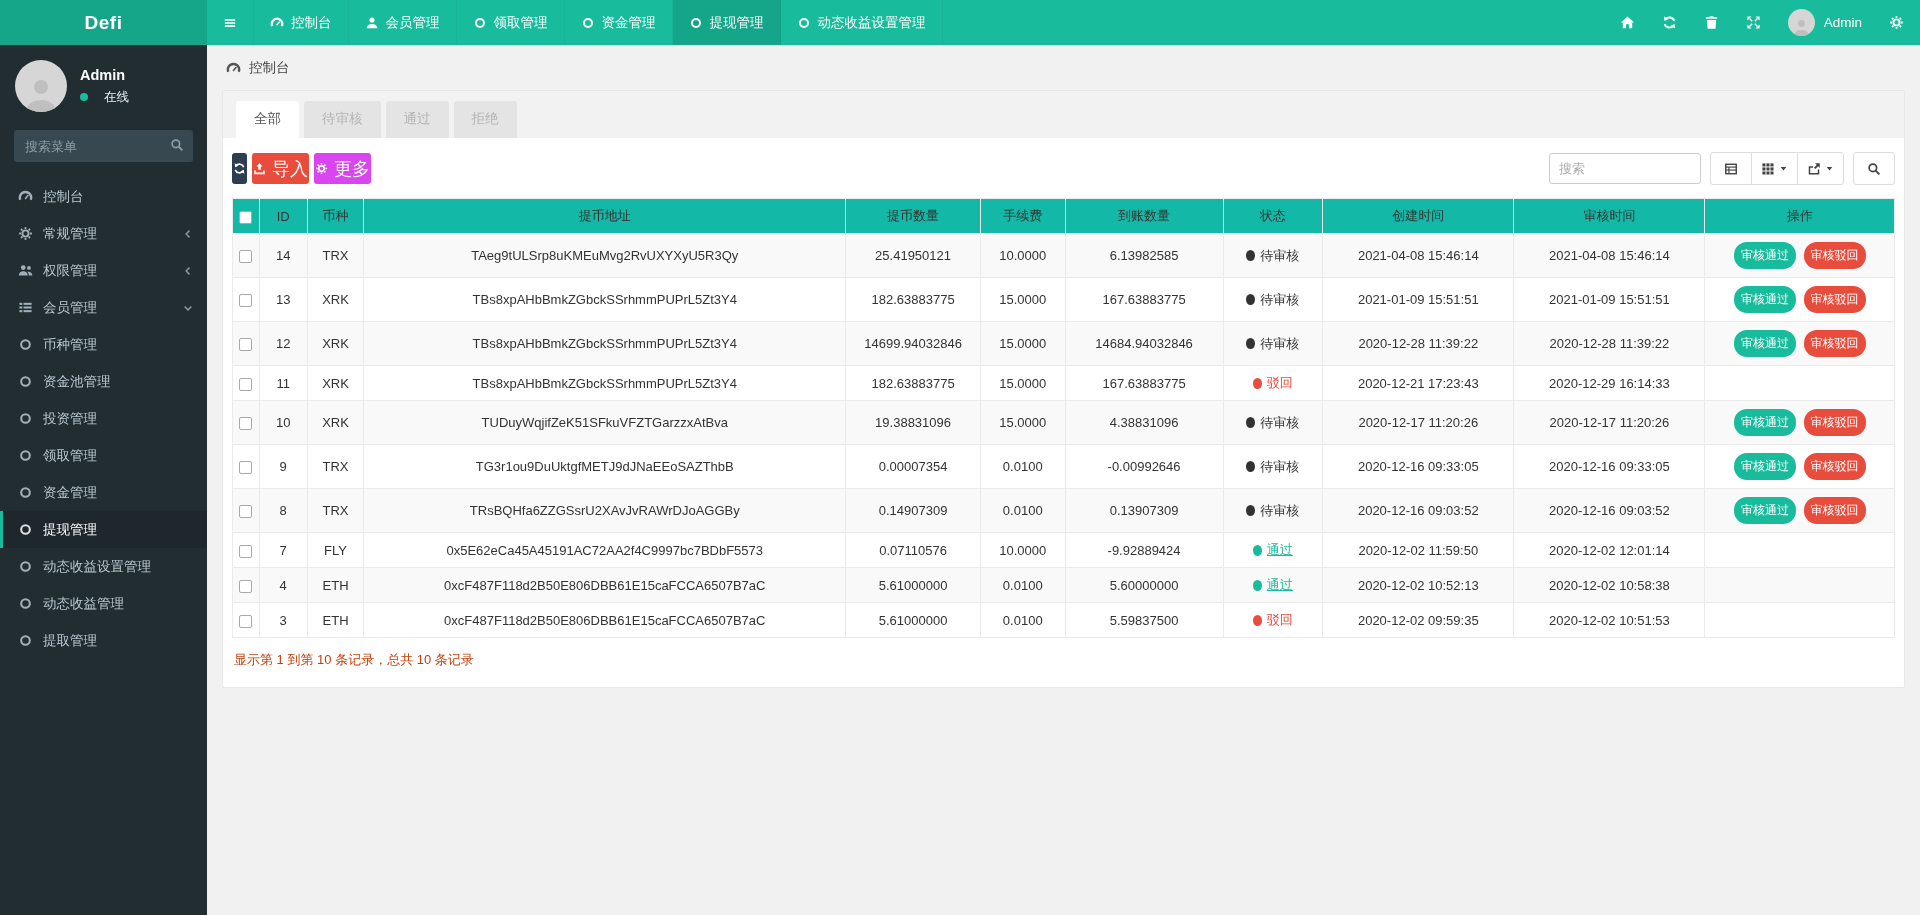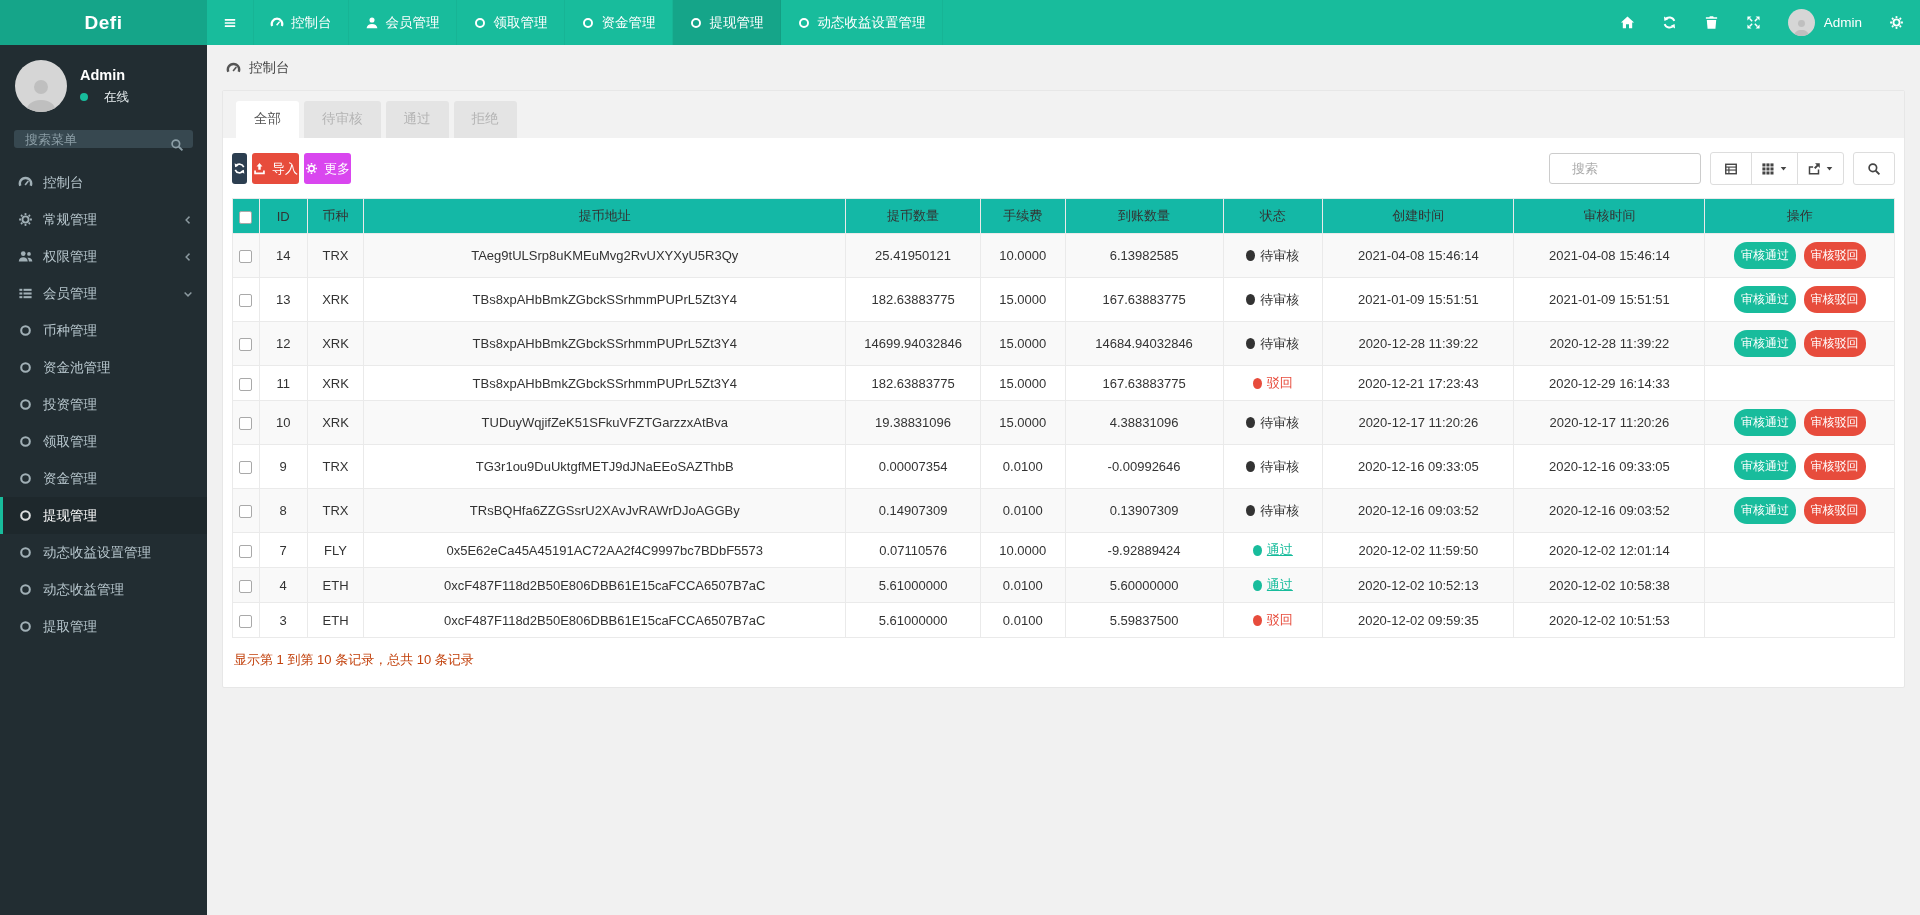--- a/index.html
+++ b/index.html
@@ -37,21 +37,21 @@
   
   .sidebar { width:207px; flex:0 0 207px; background:#222d32; color:#b8c7ce; overflow:hidden; }
   .user-panel { display:flex; gap:13px; padding:15px 15px 16px; align-items:center; }
   .big-avatar { width:52px; height:52px; border-radius:50%; background:#d6d6d6; overflow:hidden;
                 display:flex; align-items:flex-end; justify-content:center; flex:0 0 52px; }
   .big-avatar svg { width:38px; height:38px; display:block; }
   .uname { color:#fff; font-weight:bold; font-size:14.5px; margin-bottom:6px; }
   .ustatus { font-size:12.5px; color:#e8eef0; display:flex; align-items:center; gap:16px; }
   .ustatus .odot { width:8px; height:8px; border-radius:50%; background:#18bc9c; display:inline-block; }
   .sidebar-search { margin:2px 14px 16px; position:relative; }
-  .sidebar-search input { width:100%; height:18px; background:#374850; border:none; border-radius:3px;
+  .sidebar-search input { width:100%; height:32px; background:#374850; border:none; border-radius:3px;
                           color:#eee; padding:0 30px 0 11px; font-size:13px; outline:none;
                           font-family:"Liberation Sans","DejaVu Sans",sans-serif; }
   .sidebar-search input::placeholder { color:#8c9ea6; }
   .sidebar-search .sicon { position:absolute; right:9px; top:8px; width:14px; height:14px; color:#8c9ea6; display:inline-flex; cursor:pointer; }
   .menu { list-style:none; margin:0; padding:0; }
   .menu li { display:flex; align-items:center; gap:10px; padding:0 13px 0 15px; height:37px; font-size:13.5px;
              cursor:pointer; border-left:3px solid transparent; }
   .menu li .micon { width:15px; height:15px; display:inline-flex; opacity:.85; flex:0 0 15px; }
   .menu li.active { background:#1e282c; color:#fff; border-left-color:#18bc9c; }
   .menu li .chev { margin-left:auto; width:12px; height:12px; display:inline-flex; opacity:.7; }
@@ -62,28 +62,28 @@
   .breadcrumb .bicon { width:15px; height:15px; display:inline-flex; color:#555; }
 
   .panel { margin:0 15px; background:#fff; border:1px solid #e7e7e7; border-radius:2px; }
   .panel-heading { background:#f2f2f2; padding:10px 10px 0 13px; display:flex; gap:5px; }
   .tab { padding:9px 18px 10px; background:#e4e4e4; color:#b3b3b3; border-radius:3px 3px 0 0; font-size:13.5px; cursor:pointer; }
   .tab.active { background:#fff; color:#555; }
   .panel-body { padding:12px 9px 18px; }
 
   .toolbar { display:flex; align-items:center; margin:2px 0 13px; }
   .btn { height:31px; display:inline-flex; align-items:center; gap:6px; padding:0 1px; border-radius:3px;
-         color:#fff; font-size:13px; border:none; cursor:pointer; margin-right:5px;
+         color:#fff; font-size:18px; border:none; cursor:pointer; margin-right:5px;
          font-family:"Liberation Sans","DejaVu Sans",sans-serif; }
   .btn .icon { width:13px; height:13px; }
   .btn-dark { background:#2c3e50; }
   .btn-red  { background:#e74c3c; }
   .btn-gray { background:#d946ef; }
   .toolbar-right { margin-left:auto; display:flex; align-items:center; }
-  .search-box input { width:152px; height:31px; border:1px solid #ccc; border-radius:3px; padding:0 22px;
+  .search-box input { width:152px; height:31px; border:1px solid #ccc; border-radius:3px; padding:0 9px;
                       font-size:13px; color:#0369a1; outline:none; background:#fff;
                       font-family:"Liberation Sans","DejaVu Sans",sans-serif; }
   .search-box input::placeholder { color:#aaa; }
   .btn-group { display:flex; margin-left:9px; }
   .btn-white { height:33px; min-width:42px; display:inline-flex; align-items:center; justify-content:center; gap:4px;
                background:#fff; border:1px solid #ddd; color:#444; cursor:pointer; padding:0 9px; }
   .btn-group .btn-white + .btn-white { margin-left:-1px; }
   .btn-group .btn-white:first-child { border-radius:3px 0 0 3px; }
   .btn-group .btn-white:last-child  { border-radius:0 3px 3px 0; }
   .btn-white .icon { width:14px; height:14px; }

